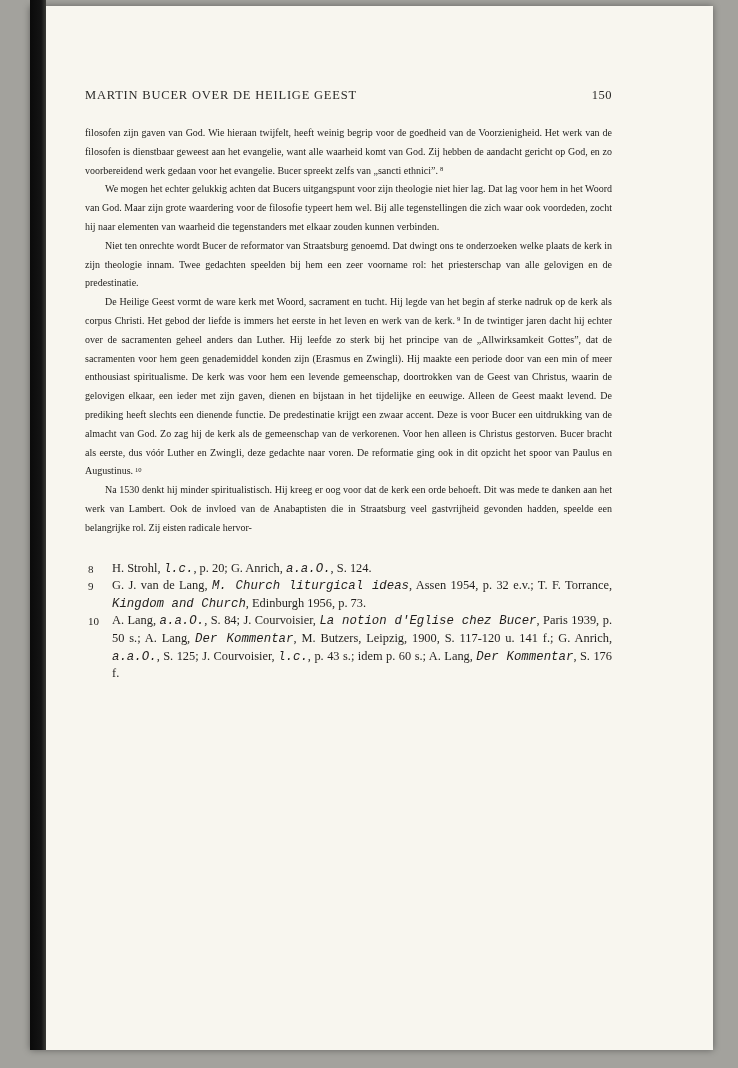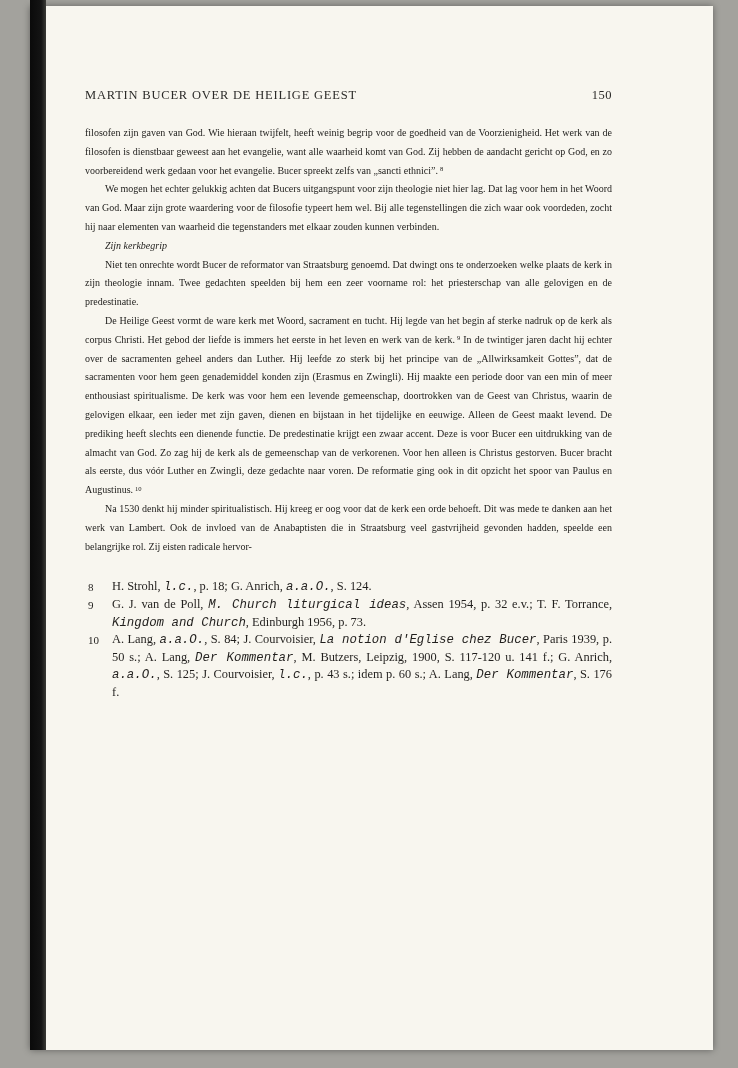--- a/index.html
+++ b/index.html
@@ -110,35 +110,34 @@
 
       <div class="running-header">
         <span>MARTIN BUCER OVER DE HEILIGE GEEST</span>
         <span class="pgnum">150</span>
       </div>
 
       <div class="body-text">
         <p class="noindent"><span>filosofen zijn gaven van God. Wie hieraan twijfelt, heeft weinig begrip voor de goedheid van de Voorzienigheid. Het werk van de filosofen is dienstbaar geweest aan het evangelie, want alle waarheid komt van God. Zij hebben de aandacht gericht op God, en zo voorbereidend werk gedaan voor het evangelie. Bucer spreekt zelfs van „sancti ethnici”.</span><sup>8</sup></p>
         <p><span>We mogen het echter gelukkig achten dat Bucers uitgangspunt voor zijn theologie niet hier lag. Dat lag voor hem in het Woord van God. Maar zijn grote waardering voor de filosofie typeert hem wel. Bij alle tegenstellingen die zich waar ook voordeden, zocht hij naar elementen van waarheid die tegenstanders met elkaar zouden kunnen verbinden.</span></p>
 
-        <p class="section-heading">Zijn kerkbegrip</p>
 
         <p><span>Niet ten onrechte wordt Bucer de reformator van Straatsburg genoemd. Dat dwingt ons te onderzoeken welke plaats de kerk in zijn theologie innam. Twee gedachten speelden bij hem een zeer voorname rol: het priesterschap van alle gelovigen en de predestinatie.</span></p>
         <p><span>De Heilige Geest vormt de ware kerk met Woord, sacrament en tucht. Hij legde van het begin af sterke nadruk op de kerk als corpus Christi. Het gebod der liefde is immers het eerste in het leven en werk van de kerk.</span><sup>9</sup><span> In de twintiger jaren dacht hij echter over de sacramenten geheel anders dan Luther. Hij leefde zo sterk bij het principe van de „Allwirksamkeit Gottes”, dat de sacramenten voor hem geen genademiddel konden zijn (Erasmus en Zwingli). Hij maakte een periode door van een min of meer enthousiast spiritualisme. De kerk was voor hem een levende gemeenschap, doortrokken van de Geest van Christus, waarin de gelovigen elkaar, een ieder met zijn gaven, dienen en bijstaan in het tijdelijke en eeuwige. Alleen de Geest maakt levend. De prediking heeft slechts een dienende functie. De predestinatie krijgt een zwaar accent. Deze is voor Bucer een uitdrukking van de almacht van God. Zo zag hij de kerk als de gemeenschap van de verkorenen. Voor hen alleen is Christus gestorven. Bucer bracht als eerste, dus vóór Luther en Zwingli, deze gedachte naar voren. De reformatie ging ook in dit opzicht het spoor van Paulus en Augustinus.</span><sup>10</sup></p>
         <p><span>Na 1530 denkt hij minder spiritualistisch. Hij kreeg er oog voor dat de kerk een orde behoeft. Dit was mede te danken aan het werk van Lambert. Ook de invloed van de Anabaptisten die in Straatsburg veel gastvrijheid gevonden hadden, speelde een belangrijke rol. Zij eisten radicale hervor-</span></p>
       </div>
 
       <div class="footnotes">
         <div class="footnote">
           <span class="fn-num">8</span>
-          <span class="fn-text"><span>H. Strohl, </span><span class="it">l.c.</span><span>, p. 18; G. Anrich, </span><span class="it">a.a.O.</span><span>, S. 124.</span></span>
+          <span class="fn-text"><span>H. Strohl, </span><span class="it">l.c.</span><span>, p. 20; G. Anrich, </span><span class="it">a.a.O.</span><span>, S. 124.</span></span>
         </div>
         <div class="footnote">
           <span class="fn-num">9</span>
-          <span class="fn-text"><span>G. J. van de Poll, </span><span class="it">M. Church liturgical ideas</span><span>, Assen 1954, p. 32 e.v.; T. F. Torrance, </span><span class="it">Kingdom and Church</span><span>, Edinburgh 1956, p. 73.</span></span>
+          <span class="fn-text"><span>G. J. van de Lang, </span><span class="it">M. Church liturgical ideas</span><span>, Assen 1954, p. 32 e.v.; T. F. Torrance, </span><span class="it">Kingdom and Church</span><span>, Edinburgh 1956, p. 73.</span></span>
         </div>
         <div class="footnote">
           <span class="fn-num">10</span>
           <span class="fn-text"><span>A. Lang, </span><span class="it">a.a.O.</span><span>, S. 84; J. Courvoisier, </span><span class="it">La notion d'Eglise chez Bucer</span><span>, Paris 1939, p. 50 s.; A. Lang, </span><span class="it">Der Kommentar</span><span>, M. Butzers, Leipzig, 1900, S. 117-120 u. 141 f.; G. Anrich, </span><span class="it">a.a.O.</span><span>, S. 125; J. Courvoisier, </span><span class="it">l.c.</span><span>, p. 43 s.; idem p. 60 s.; A. Lang, </span><span class="it">Der Kommentar</span><span>, S. 176 f.</span></span>
         </div>
       </div>
 
     </div>
   </div>
   <div class="gutter"></div>

